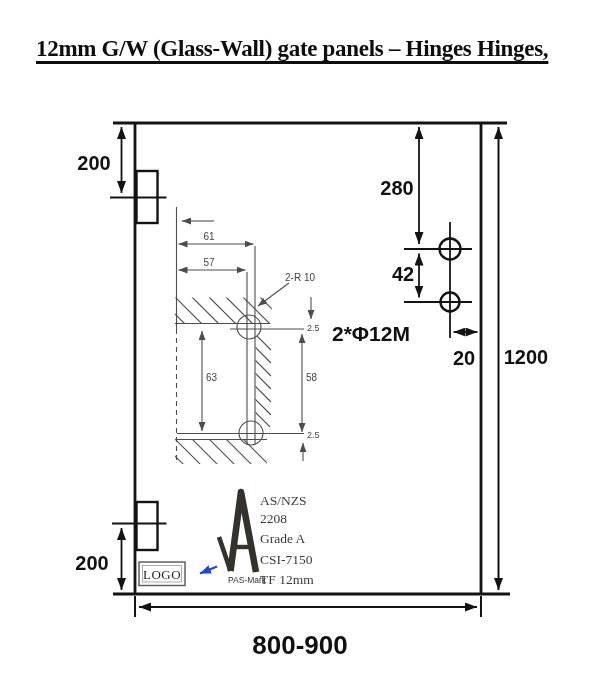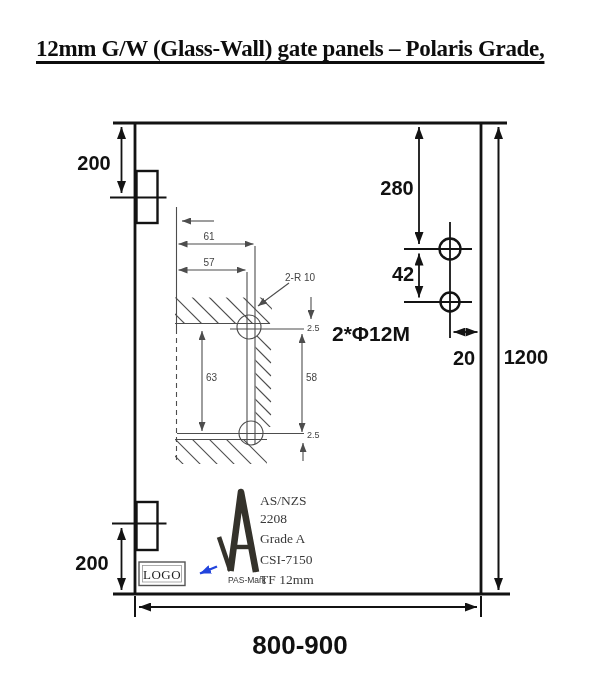--- a/index.html
+++ b/index.html
@@ -11,21 +11,21 @@
          text-decoration:underline;text-decoration-thickness:2.5px;text-underline-offset:5px;}
   svg{position:absolute;left:0;top:0;}
   .dimtxt{font-family:"Liberation Sans",sans-serif;font-weight:bold;fill:#111;}
   .instxt{font-family:"Liberation Sans",sans-serif;font-weight:normal;fill:#444;}
   .certtxt{font-family:"Liberation Serif","DejaVu Serif",serif;fill:#3a3a3a;}
 </style>
 </head>
 <body>
 
 <div class="page">
-  <h1 class="title">12mm G/W (Glass-Wall) gate panels – Polaris Grade,</h1>
+  <h1 class="title">12mm G/W (Glass-Wall) gate panels – Hinges Hinges,</h1>
 
   <svg width="600" height="673" viewBox="0 0 600 673">
     <defs>
       <marker id="ah" markerUnits="userSpaceOnUse" markerWidth="13" markerHeight="9" refX="12" refY="4.5" orient="auto-start-reverse">
         <path d="M0,0 L12,4.5 L0,9 z" fill="#131313"></path>
       </marker>
       <marker id="ahg" markerUnits="userSpaceOnUse" markerWidth="10" markerHeight="7" refX="9" refY="3.5" orient="auto-start-reverse">
         <path d="M0,0 L9,3.5 L0,7 z" fill="#4d4d4d"></path>
       </marker>
       <marker id="ahb" markerUnits="userSpaceOnUse" markerWidth="12" markerHeight="9" refX="11" refY="4.5" orient="auto-start-reverse">

